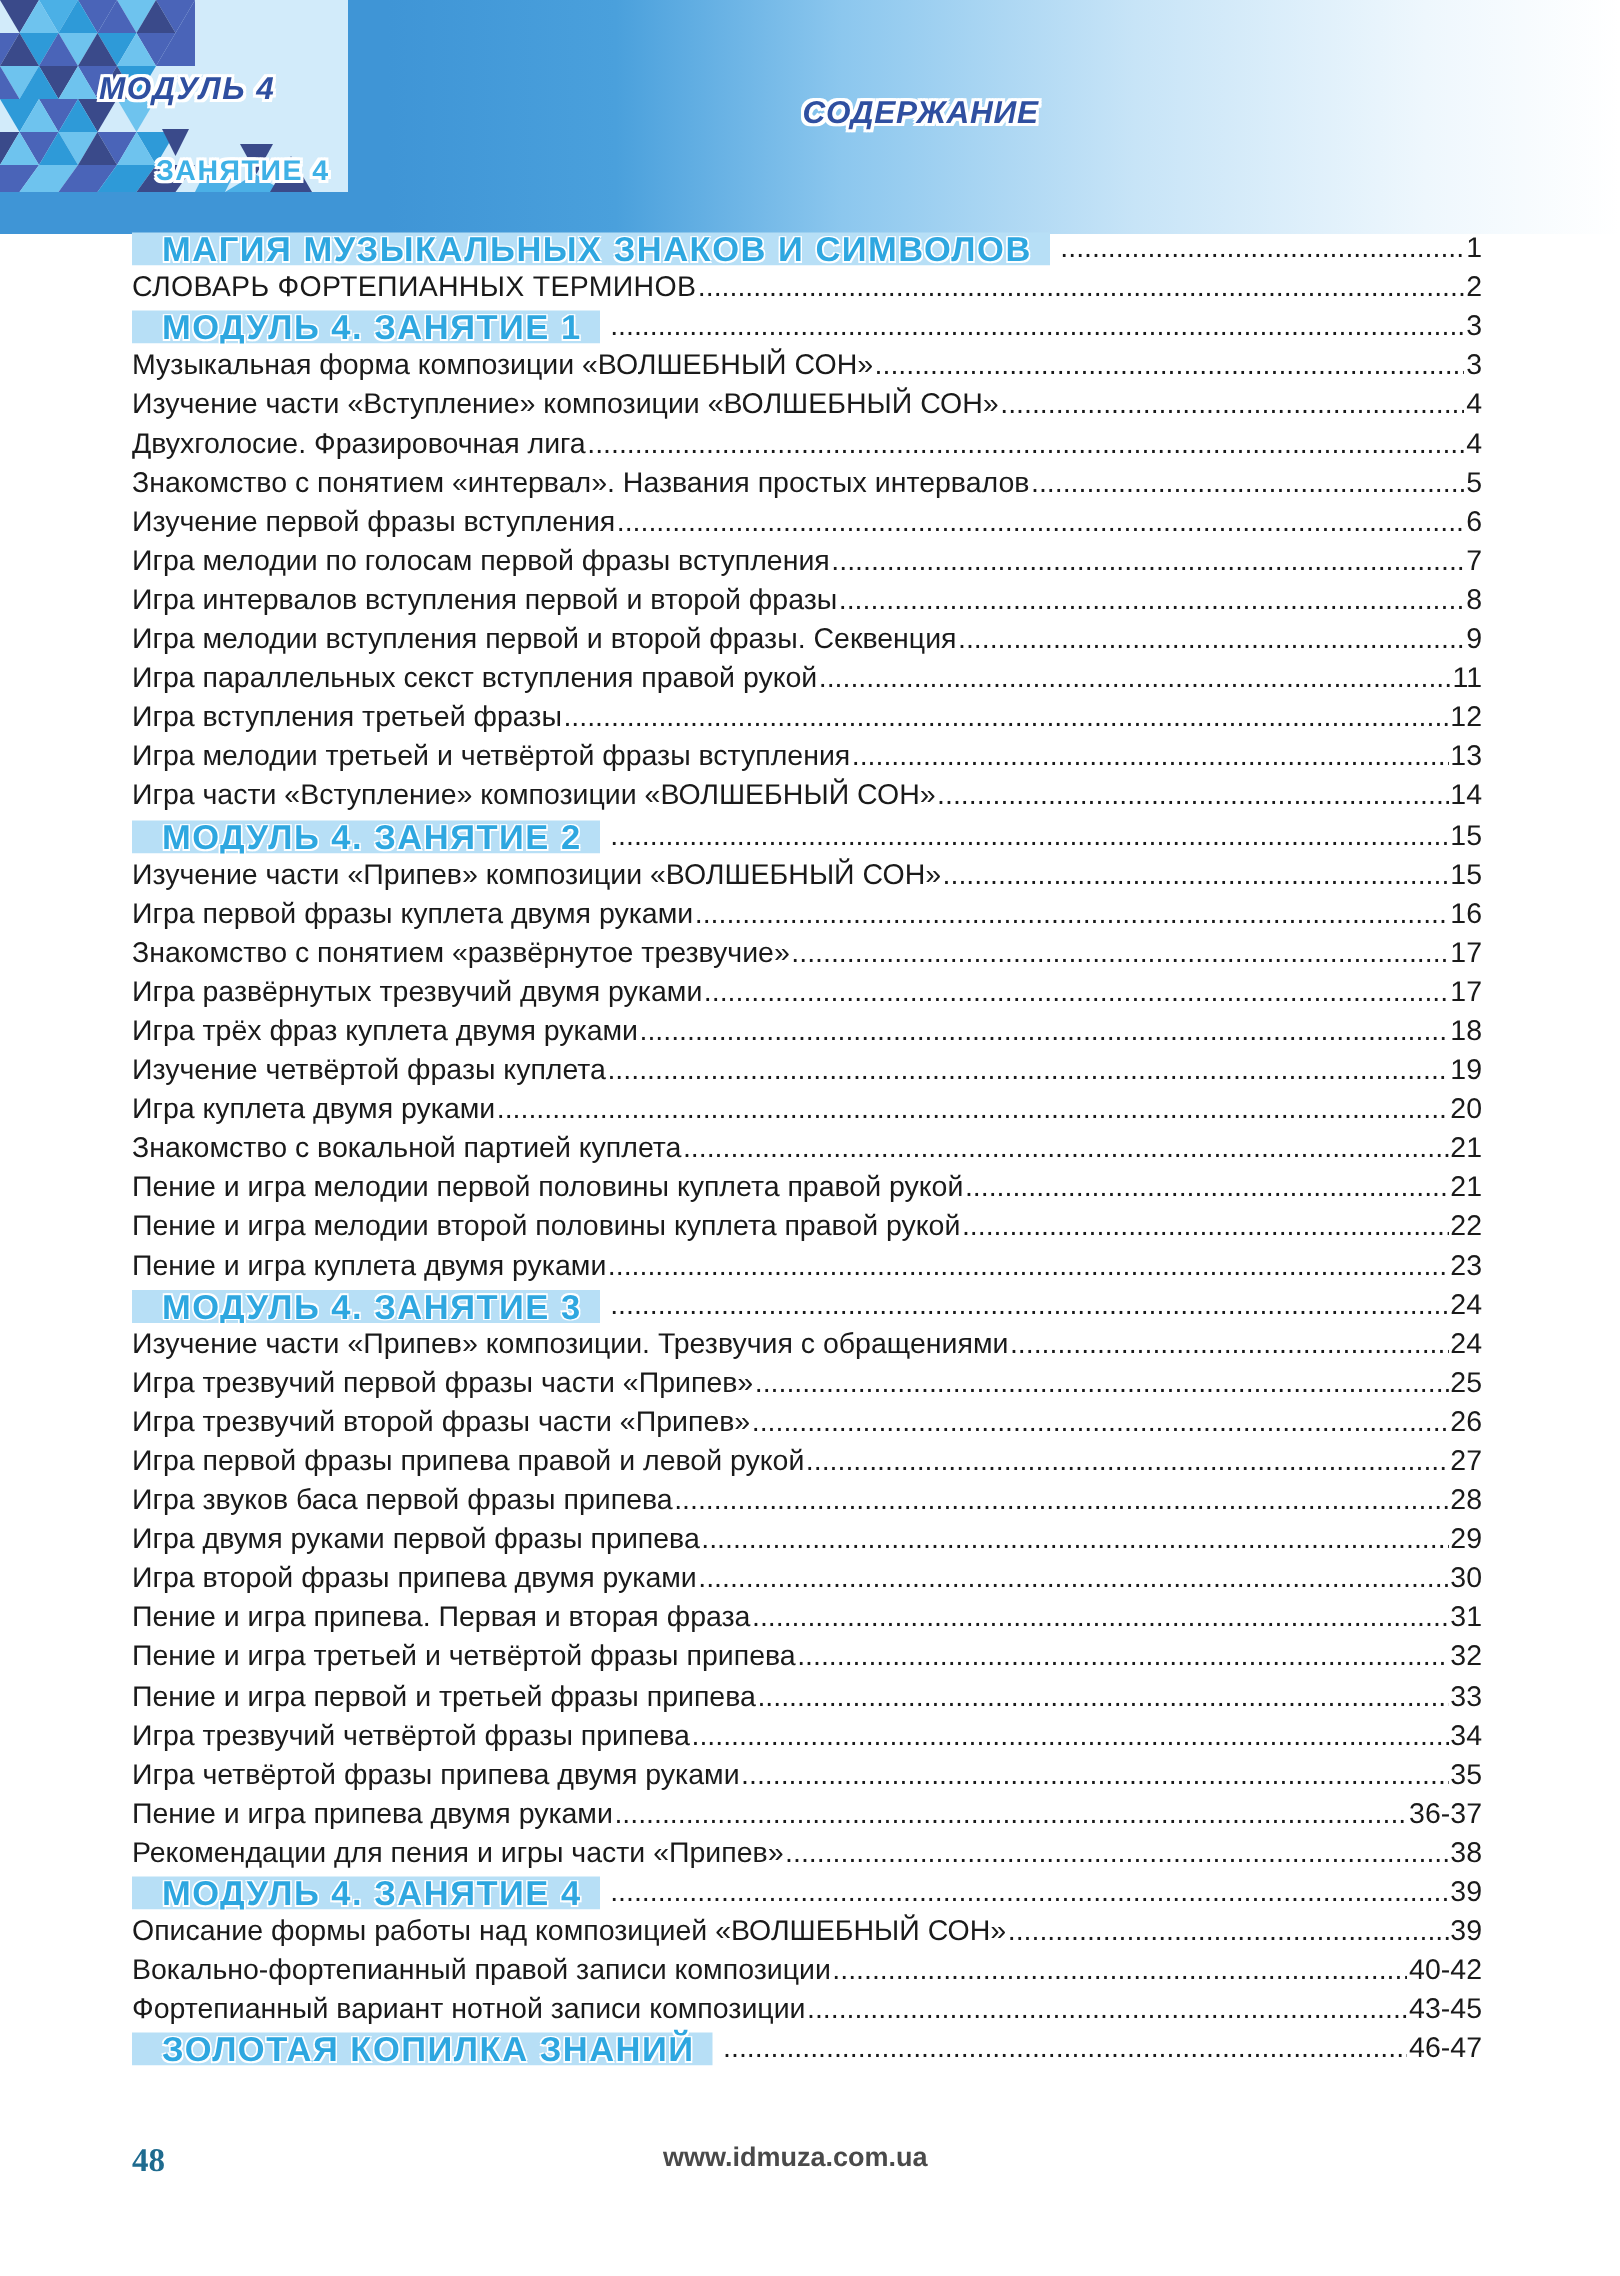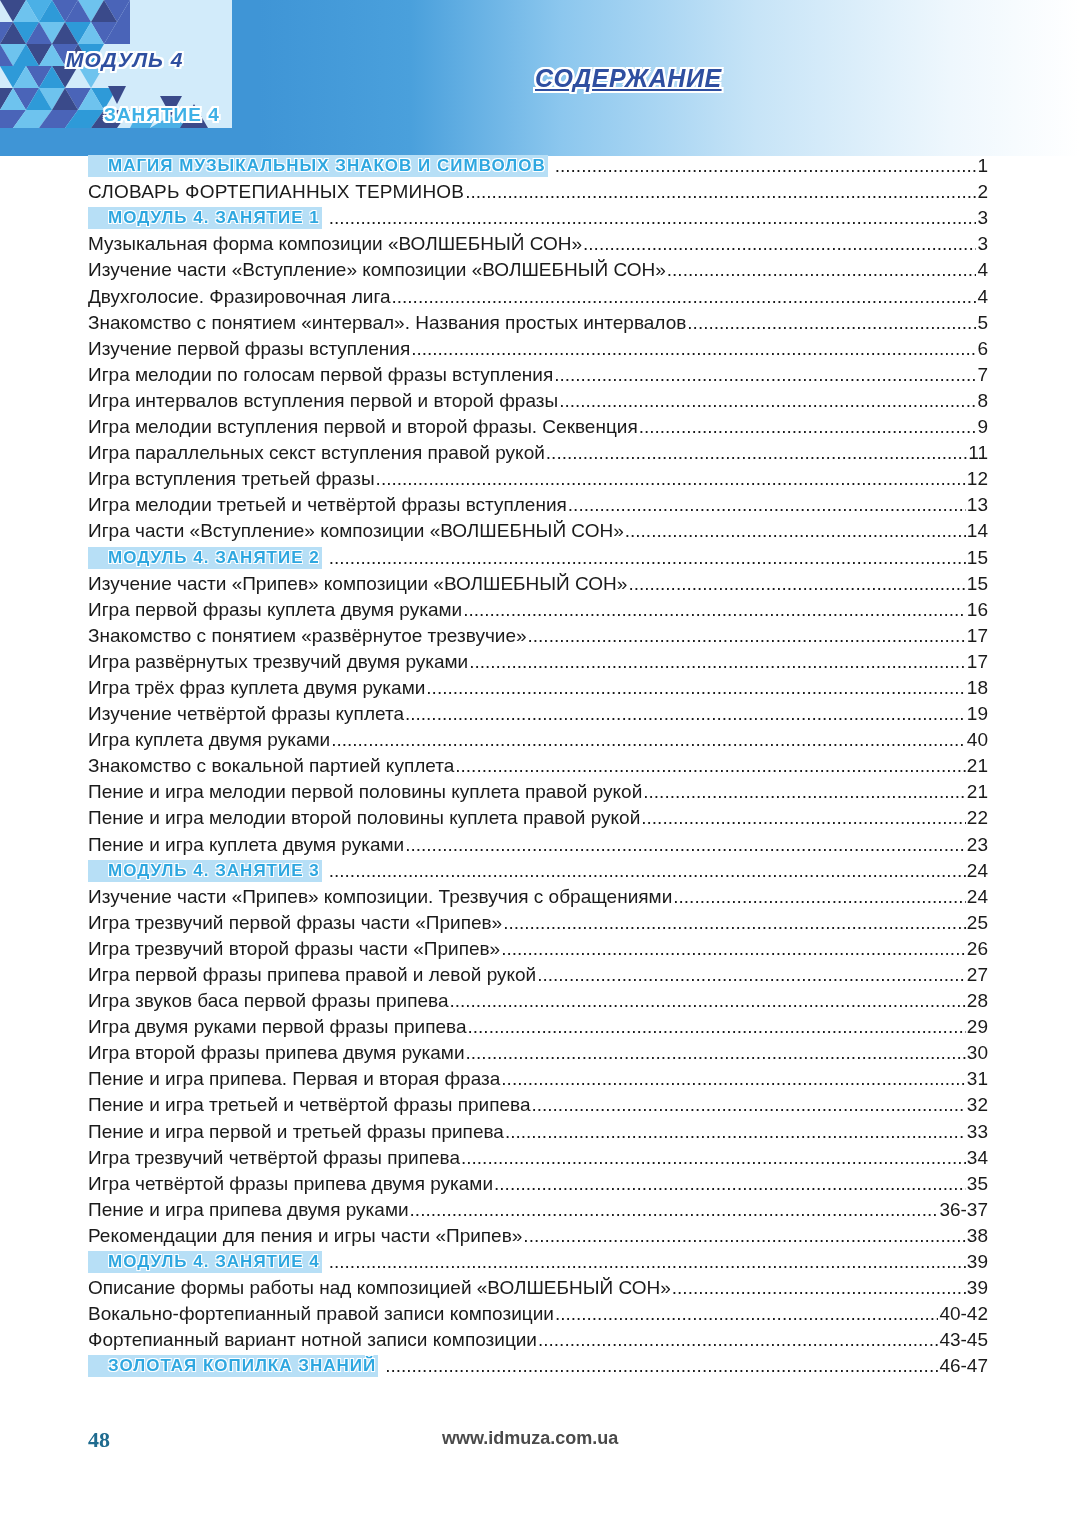--- a/index.html
+++ b/index.html
@@ -26,44 +26,43 @@
   .lesson-label {
     position: absolute; left: 104px; top: 84px;
     font-family: "Liberation Sans", sans-serif; font-weight: bold;
     font-size: 19px; color: #3fb1e6; letter-spacing: 1px;
     text-shadow: -2px -2px 0 #fff, 2px -2px 0 #fff, -2px 2px 0 #fff, 2px 2px 0 #fff, 0 2px 0 #fff, 0 -2px 0 #fff, 2px 0 0 #fff, -2px 0 0 #fff;
     margin-top: 20px;
   }
   .contents-title {
     position: absolute; left: 535px; top: 64px;
     font-family: "Liberation Sans", sans-serif; font-weight: bold; font-style: italic;
-    font-size: 25px; color: #2f4fa0; letter-spacing: 0.5px;
+    font-size: 21px; color: #2f4fa0; letter-spacing: 0.5px;
     text-shadow: -2px -2px 0 #fff, 2px -2px 0 #fff, -2px 2px 0 #fff, 2px 2px 0 #fff, 0 2px 0 #fff, 0 -2px 0 #fff, 2px 0 0 #fff, -2px 0 0 #fff;
-    text-decoration: underline;
   }
   .toc {
     position: absolute; left: 88px; top: 151px; width: 900px;
   }
   .toc-row {
     display: flex; align-items: flex-end; height: 26.1px;
     font-size: 19px; color: #1a1a1a; line-height: 22px;
     white-space: nowrap; overflow: hidden;
   }
   .toc-row .title { flex: 0 0 auto; }
   .toc-row .leader {
     flex: 1 1 auto; overflow: hidden; margin: 0 1px;
     color: #1a1a1a; letter-spacing: 0px;
   }
   .toc-row .leader::before {
     content: "....................................................................................................................................................................................................................................................................";
   }
   .toc-row .page { flex: 0 0 auto; text-align: right; }
   .toc-row.section .title {
     background: #b7dff6; color: #2ea7e0; font-weight: bold;
-    font-size: 17px; letter-spacing: 1px; padding: 0 2px 0 20px; height: 22px; line-height: 22px;
+    font-size: 23px; letter-spacing: 1px; padding: 0 12px 0 20px; height: 22px; line-height: 22px;
     text-shadow: -1px -1px 0 #fff, 1px -1px 0 #fff, -1px 1px 0 #fff, 1px 1px 0 #fff;
     margin-right: 6px;
   }
   .toc-row.caps .title { letter-spacing: 0.2px; }
   .footer-page {
     position: absolute; left: 88px; top: 1427px;
     font-family: "Liberation Serif", serif; font-weight: bold; font-size: 22px; color: #1f6b8f;
   }
   .footer-url {
     position: absolute; left: 442px; top: 1428px;
@@ -242,21 +241,21 @@
       <span class="page">18</span>
     </div>
     <div class="toc-row item">
       <span class="title">Изучение четвёртой фразы куплета</span>
       <span class="leader"></span>
       <span class="page">19</span>
     </div>
     <div class="toc-row item">
       <span class="title">Игра куплета двумя руками</span>
       <span class="leader"></span>
-      <span class="page">40</span>
+      <span class="page">20</span>
     </div>
     <div class="toc-row item">
       <span class="title">Знакомство с вокальной партией куплета</span>
       <span class="leader"></span>
       <span class="page">21</span>
     </div>
     <div class="toc-row item">
       <span class="title">Пение и игра мелодии первой половины куплета правой рукой</span>
       <span class="leader"></span>
       <span class="page">21</span>

